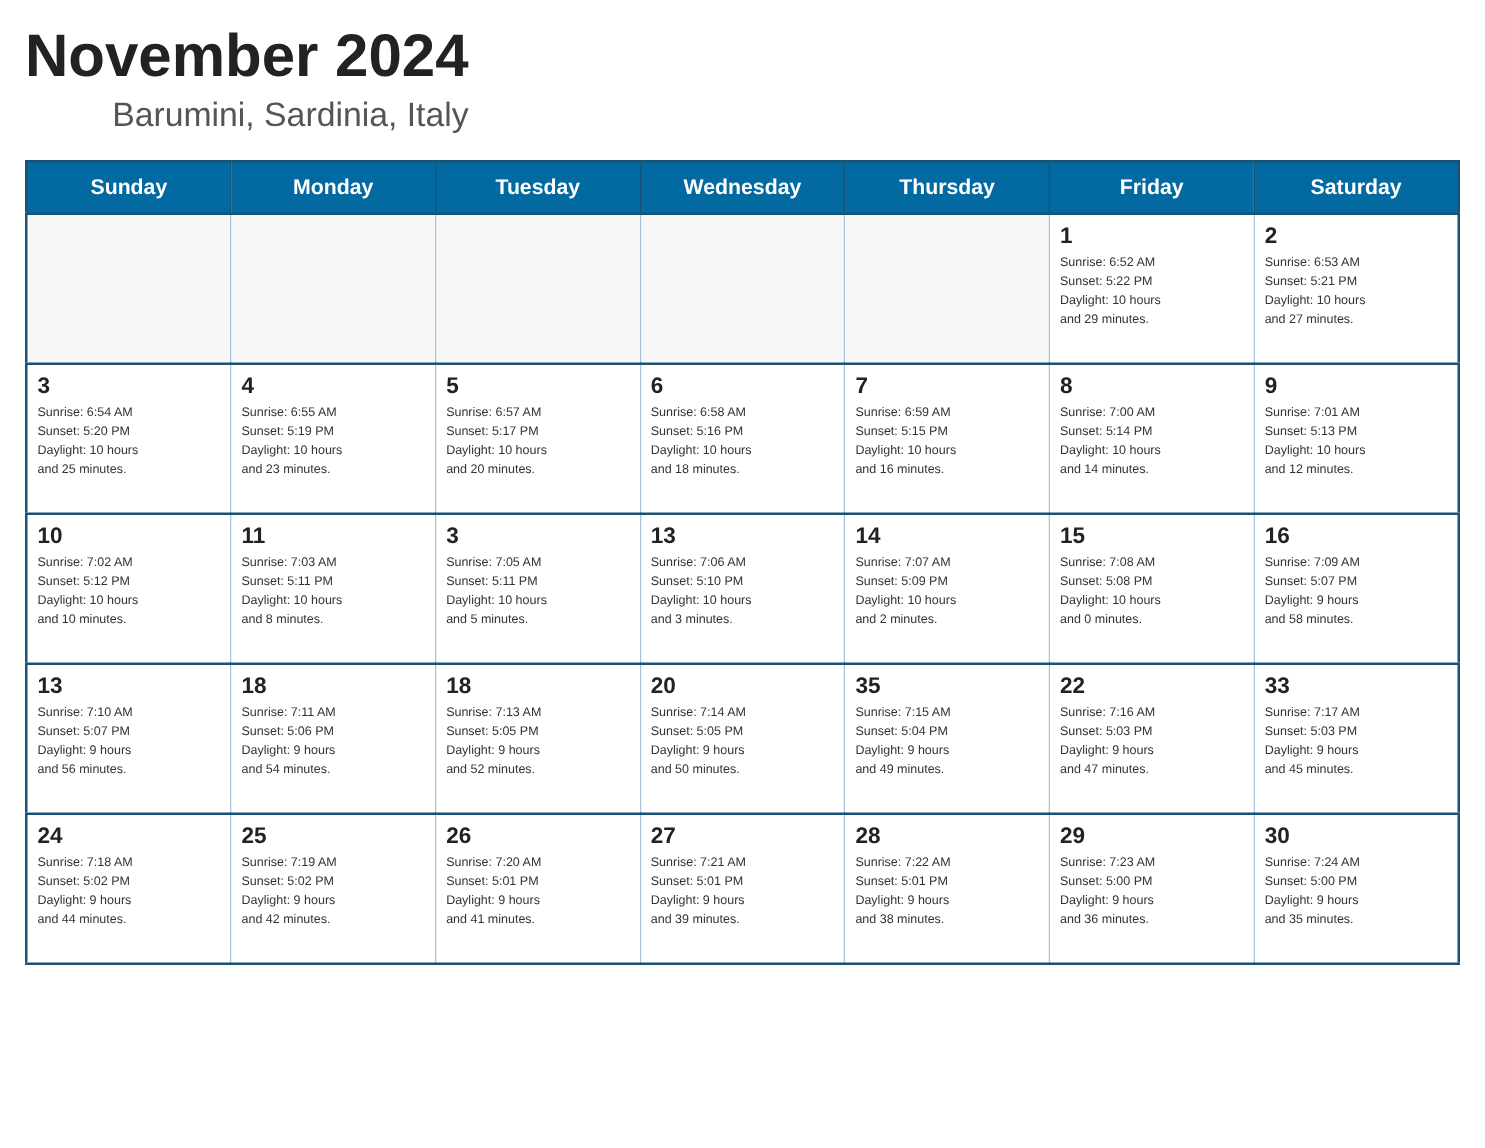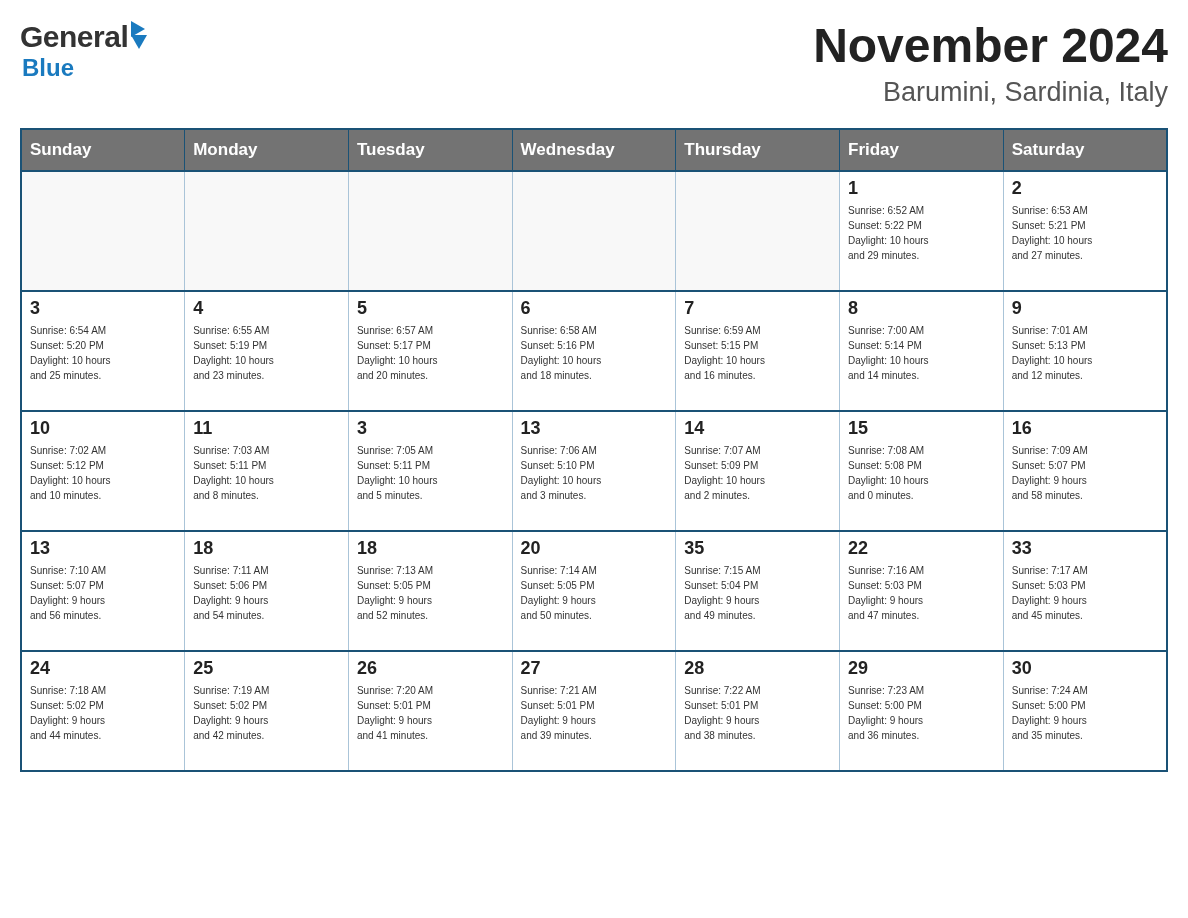--- a/index.html
+++ b/index.html
@@ -35,26 +35,26 @@
       font-size: 27px;
       color: #555;
       margin-top: 4px;
     }
     .calendar {
       width: 100%;
       border-collapse: collapse;
       border: 2px solid #1a5276;
     }
     .calendar th {
-      background-color: #737373;
+      background-color: #0369a1;
       color: #fff;
       font-size: 17px;
       font-weight: bold;
       padding: 10px 8px;
-      text-align: left;
+      text-align: center;
       border: 1px solid #1a5276;
     }
     .calendar td {
       vertical-align: top;
       border: 1px solid #aac4d8;
       padding: 6px 8px;
       width: calc(100% / 7);
       min-height: 120px;
       height: 120px;
     }
@@ -78,32 +78,20 @@
     }
     .logo-general-row {
       display: flex;
       align-items: center;
     }
   </style>
 </head>
 <body>
 
 <div class="header">
-  <div class="logo">
-    <div class="logo-general-row">
-      <span style="font-size:30px;font-weight:bold;color:#333;letter-spacing:-0.5px;">General</span>
-      <span style="display:inline-flex;flex-direction:column;margin-left:3px;margin-bottom:4px;">
-        <span style="display:block;width:0;height:0;border-left:14px solid #1a7abf;border-top:8px solid transparent;border-bottom:8px solid transparent;"></span>
-        <span style="display:block;width:0;height:0;border-top:14px solid #1a7abf;border-left:8px solid transparent;border-right:8px solid transparent;margin-left:0px;margin-top:-2px;"></span>
-      </span>
-    </div>
-    <div>
-      <span style="font-size:24px;font-weight:bold;color:#1a7abf;margin-left:2px;">Blue</span>
-    </div>
-  </div>
   <div class="title-section">
     <div class="month-title">November 2024</div>
     <div class="location">Barumini, Sardinia, Italy</div>
   </div>
 </div>
 
 <table class="calendar">
   <thead>
     <tr>
     <th>Sunday</th>

